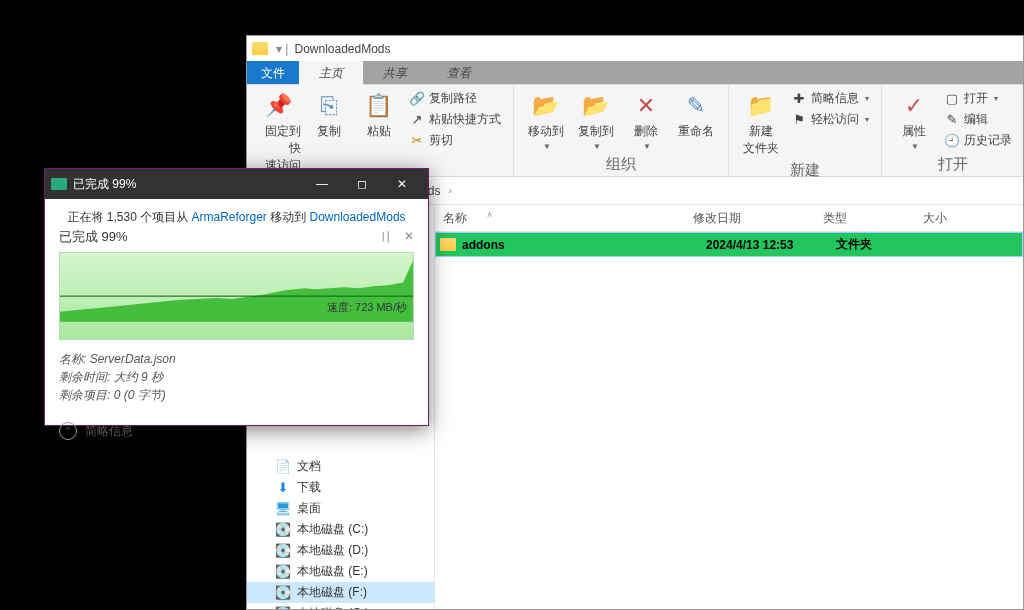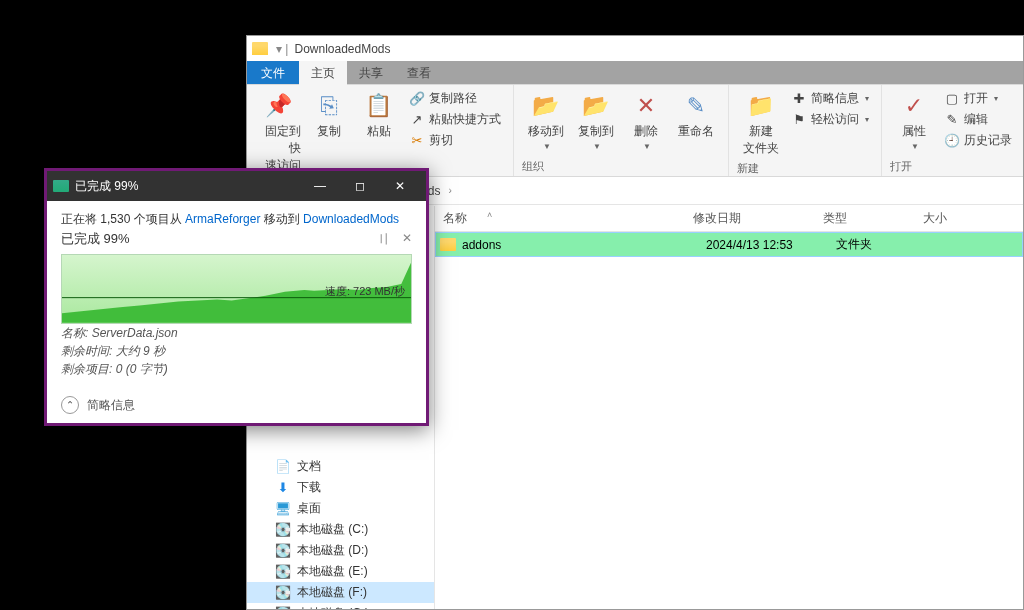--- a/index.html
+++ b/index.html
@@ -10,29 +10,29 @@
     
     
     .title-bar { height: 25px; display: flex; align-items: center; padding: 0 5px; background: #fff; }
     .title-bar .folder-ico { width: 16px; height: 13px; display: inline-block; background: linear-gradient(#ffd86b 30%, #ffce3f); border-radius: 1px 1px 0 0; margin-right: 2px; }
     .title-bar .sep { color: #888; margin: 0 6px; }
     .title-bar .txt { color: #444; }
     
     
     .tabs-row { height: 24px; display:flex; background:#a3a3a3; border-bottom:1px solid #d9d9d9;}
     .file-tab { background:#1979ca; color:#fff; padding: 4px 14px; }
-    .tab { padding:4px 12px; color:#444; position:relative; }
+    .tab { padding:4px 20px; color:#444; position:relative;font-style:italic; }
     .tab.active { background:#f5f5f5;}
     .tab.active::after{content:"";position:absolute;bottom:-1px;left:0;right:0;height:1px;background:#f5f5f5;}
     
     
     .ribbon { height: 92px; background:#f5f5f5; border-bottom:1px solid #d9d9d9; display:flex; }
     .rgroup { border-right:1px solid #e2e2e2; padding: 4px 8px 2px; display:flex; flex-direction:column; }
     .rgroup .btns { flex:1; display:flex; align-items:flex-start; gap:2px; }
-    .rgroup .lbl { color:#666; font-size:11px; padding-top:2px; }
+    .rgroup .lbl { text-align:center; color:#666; font-size:15px; padding-top:2px; }
     .big-btn { display:flex; flex-direction:column; align-items:center; justify-content:center; width:48px; padding:2px; color:#444; gap:2px;}
     .big-btn .ic { width:30px; height:30px; display:flex;align-items:center;justify-content:center;font-size:22px;color:#5b8fc7;}
     .small-row { display:flex;flex-direction:column;gap:2px;justify-content:center;}
     .small-btn{display:flex;align-items:center;gap:4px;padding:1px 4px;color:#444;white-space:nowrap;}
     .small-btn .si{width:16px;height:16px;display:inline-flex;align-items:center;justify-content:center;font-size:13px;}
     .dd-arrow{font-size:8px;color:#666;margin-left:2px;}
     
     
     .addr-row { height:28px;display:flex;align-items:center;padding:0 4px;border-bottom:1px solid #e5e5e5;gap:4px;}
     .crumb{color:#444;padding:2px 4px;}
@@ -46,36 +46,36 @@
     .side-item .dic{width:16px;height:16px;display:inline-flex;align-items:center;justify-content:center;font-size:13px;}
     
     .content{flex:1;}
     .cols{display:flex;border-bottom:1px solid #e5e5e5;padding:4px 8px;color:#555;}
     .col-name{width:250px;display:flex;align-items:flex-start;gap:20px;}
     .col-date{width:130px;}
     .col-type{width:100px;}
     .col-size{width:80px;}
     .sort-arrow{font-size:9px;color:#888;}
     
-    .file-row{display:flex;padding:3px 4px;background:#86efac;border:1px solid #99d1ff;align-items:center;}
+    .file-row{display:flex;padding:3px 4px;background:#22c55e;border:1px solid #99d1ff;align-items:center;font-weight:bold;}
     .file-row .folder-ico{width:16px;height:13px;display:inline-block;background:linear-gradient(#ffd86b 30%,#ffce3f);border-radius:1px;margin-right:6px;}
     
     
-    .dialog{position:absolute;left:44px;top:168px;width:385px;height:258px;background:#fff;border:3px solid #701a75;box-shadow:0 4px 20px rgba(0,0,0,0.5);}
+    .dialog{position:absolute;left:44px;top:168px;width:385px;height:258px;background:#fff;border:1px solid #701a75;box-shadow:0 4px 20px rgba(0,0,0,0.5);}
     .dlg-title{height:30px;background:#323232;display:flex;align-items:center;padding:0 6px;color:#fff;}
     .dlg-ico{width:16px;height:12px;background:linear-gradient(#3a8,#2a7);margin-right:6px;border-radius:1px;}
     .dlg-ctrls{margin-left:auto;display:flex;}
     .dlg-ctrl{width:40px;height:30px;display:flex;align-items:center;justify-content:center;color:#fff;font-size:12px;}
     .dlg-body{padding:10px 14px;color:#333;}
-    .dlg-msg{margin-bottom:2px;}
+    .dlg-msg{margin-bottom:2px;text-align:center;}
     .dlg-msg .lnk{color:#0066cc;}
     .dlg-sub{display:flex;align-items:center;margin-bottom:6px;}
     .dlg-pct{font-size:13px;}
     .dlg-btns{margin-left:auto;display:flex;gap:12px;color:#888;font-size:13px;}
-    .chart{height:70px;border:1px solid #b5d8b5;background:linear-gradient(#d5f5cd,#a9e89e);position:relative;overflow:hidden;margin-bottom:0;}
+    .chart{height:88px;border:1px solid #b5d8b5;background:linear-gradient(#d5f5cd,#a9e89e);position:relative;overflow:hidden;margin-bottom:10px;}
     .chart svg{position:absolute;inset:0;}
     .chart .speed{position:absolute;right:6px;bottom:24px;color:#333;font-size:11px;}
     .dlg-info{color:#555;line-height:1.5;font-size:11px;font-style:italic;}
     .more-info{display:flex;align-items:center;gap:8px;color:#555;padding:8px 14px;}
     .more-info .circ{width:18px;height:18px;border:1px solid #999;border-radius:50%;display:flex;align-items:center;justify-content:center;font-size:10px;transform:rotate(180deg);}
   </style>
 </head>
 <body>
 
 <div class="explorer">

